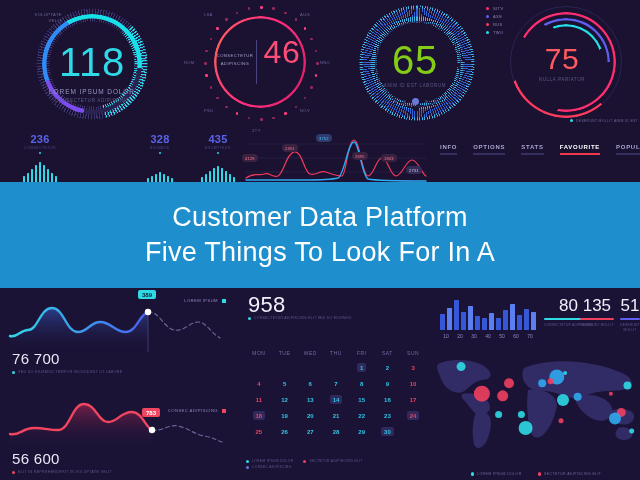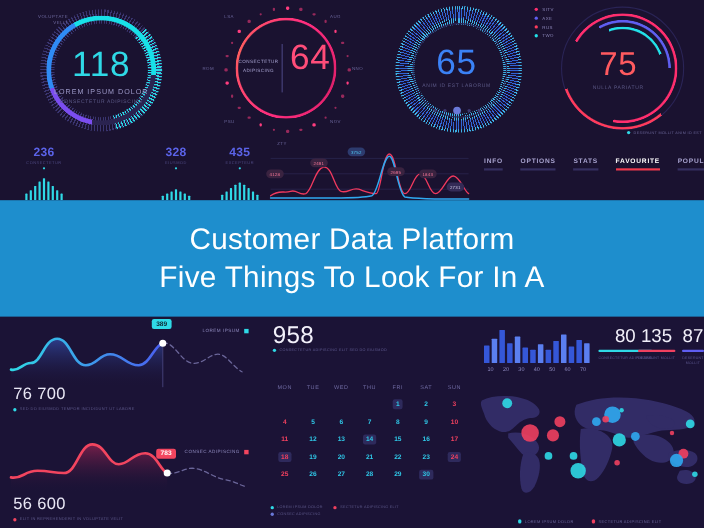--- a/index.html
+++ b/index.html
@@ -10,21 +10,21 @@
     position:relative;
   }
   #stage{position:absolute;inset:0;width:640px;height:480px;overflow:hidden;background:#1a1230;}
   .lbl{letter-spacing:.06em;text-transform:uppercase;}
 
   
   #top-strip{position:absolute;left:0;top:0;width:640px;height:182px;background:#1a1230;overflow:hidden;}
 
   .gauge{position:absolute;top:0;height:130px;}
   .gauge .ctr{position:absolute;left:0;right:0;text-align:center;}
-  .gauge .big{font-size:32px;font-weight:300;letter-spacing:.02em;line-height:1;}
+  .gauge .big{font-size:40px;font-weight:300;letter-spacing:.02em;line-height:1;}
   .gauge .sub1{font-size:6.5px;letter-spacing:.14em;margin-top:6px;color:#9a96c4;}
   .gauge .sub2{font-size:4.5px;letter-spacing:.14em;margin-top:3px;color:#5d5a88;}
 
   
   #g1{left:8px;width:168px;}
   #g1 .ring{position:absolute;left:34px;top:14px;width:100px;height:100px;border-radius:50%;
       background:conic-gradient(from 0deg,#18e0e8 0deg 95deg,#2a2350 95deg 190deg,#7b4df0 190deg 250deg,#2f8bf5 250deg 330deg,#18e0e8 330deg 360deg);
       -webkit-mask:radial-gradient(circle,transparent 45px,#000 46px,#000 50px,transparent 51px);
       mask:radial-gradient(circle,transparent 45px,#000 46px,#000 50px,transparent 51px);}
   #g1 .ticks{position:absolute;left:28px;top:8px;width:112px;height:112px;border-radius:50%;
@@ -60,21 +60,21 @@
       background:repeating-conic-gradient(from 0deg,#3fb2e8 0deg 1deg,transparent 1deg 2.6deg);
       -webkit-mask:radial-gradient(circle,transparent 40px,#000 41px,#000 57px,transparent 58px);
       mask:radial-gradient(circle,transparent 40px,#000 41px,#000 57px,transparent 58px);}
   #g3 .wave2{position:absolute;left:18px;top:4px;width:118px;height:118px;border-radius:50%;
       background:repeating-conic-gradient(from 0deg,#2f4fd0 0deg 1deg,transparent 1deg 2.6deg);
       -webkit-mask:radial-gradient(circle,transparent 46px,#000 47px,#000 54px,transparent 55px);
       mask:radial-gradient(circle,transparent 46px,#000 47px,#000 54px,transparent 55px);
       opacity:.8;}
   #g3 .inner{position:absolute;left:35px;top:21px;width:84px;height:84px;border-radius:50%;border:1px solid #2c2758;}
   #g3 .ctr{top:40px;}
-  #g3 .big{color:#3b82f6;}
+  #g3 .big{color:#84cc16;}
   #g3 .pager{position:absolute;left:0;right:0;top:92px;text-align:center;}
   #g3 .pager i{display:inline-block;width:3px;height:3px;border-radius:50%;background:#3d3870;margin:0 3px;vertical-align:middle;}
   #g3 .pager i.on{width:7px;height:7px;background:#6a79d8;}
 
   
   #g4{left:484px;width:156px;}
   #g4 .arc{position:absolute;border-radius:50%;}
   #g4 .a1{left:32px;top:12px;width:100px;height:100px;
       background:conic-gradient(from 300deg,#ff2e6e 0deg 250deg,transparent 250deg 360deg);
       -webkit-mask:radial-gradient(circle,transparent 47px,#000 48px,#000 50px,transparent 51px);
@@ -230,21 +230,21 @@
           <span style="left: 25.9167px; top: 108.083px;">PSU</span>
           <span style="left: 6px; top: 60px;">ROM</span>
           <span style="left: 25.9167px; top: 11.9167px;">LSA</span>
         </div>
       <div class="vsep"></div>
       <div class="leftlbl lbl">
         <div>CONSECTETUR</div>
         <div>ADIPISCING</div>
       </div>
       <div class="ctr">
-        <div class="big">64</div>
+        <div class="big">46</div>
       </div>
     </div>
 
     <div class="gauge" id="g3">
       <div class="wave"></div>
       <div class="wave2"></div>
       <div class="inner"></div>
       <div class="ctr">
         <div class="big">65</div>
         <div class="sub2 lbl">ANIM ID EST LABORUM</div>
@@ -505,21 +505,21 @@
         <div class="n">80</div>
         <div class="u" style="background: rgb(47, 217, 230);"></div>
         <div class="c lbl">CONSECTETUR ADIPISCING</div>
       </div>
       <div class="kpi" id="kpi1" style="left:148px;">
         <div class="n">135</div>
         <div class="u" style="background: rgb(240, 64, 95);"></div>
         <div class="c lbl">DESERUNT MOLLIT</div>
       </div>
       <div class="kpi" id="kpi2" style="left:188px;">
-        <div class="n">87</div>
+        <div class="n">51</div>
         <div class="u" style="background: rgb(95, 94, 240);"></div>
         <div class="c lbl">DESERUNT MOLLIT</div>
       </div>
 
       <div id="map">
         <svg width="208" height="104" viewBox="0 0 208 104">
           <g fill="#322c66">
             <path d="M6,14 C14,10 26,9 38,11 C48,13 54,16 58,22 C60,27 56,30 50,30 C44,31 40,34 36,38 C32,42 28,44 22,42 C16,40 10,34 8,26 C6,21 4,17 6,14 Z"></path>
             <path d="M30,44 C38,42 46,44 52,48 C58,52 60,58 56,62 C52,66 46,66 42,62 C38,58 34,52 30,48 Z"></path>
             <path d="M44,62 C50,60 56,62 58,68 C60,74 58,84 54,92 C50,99 44,100 42,94 C40,86 40,72 44,62 Z"></path>

